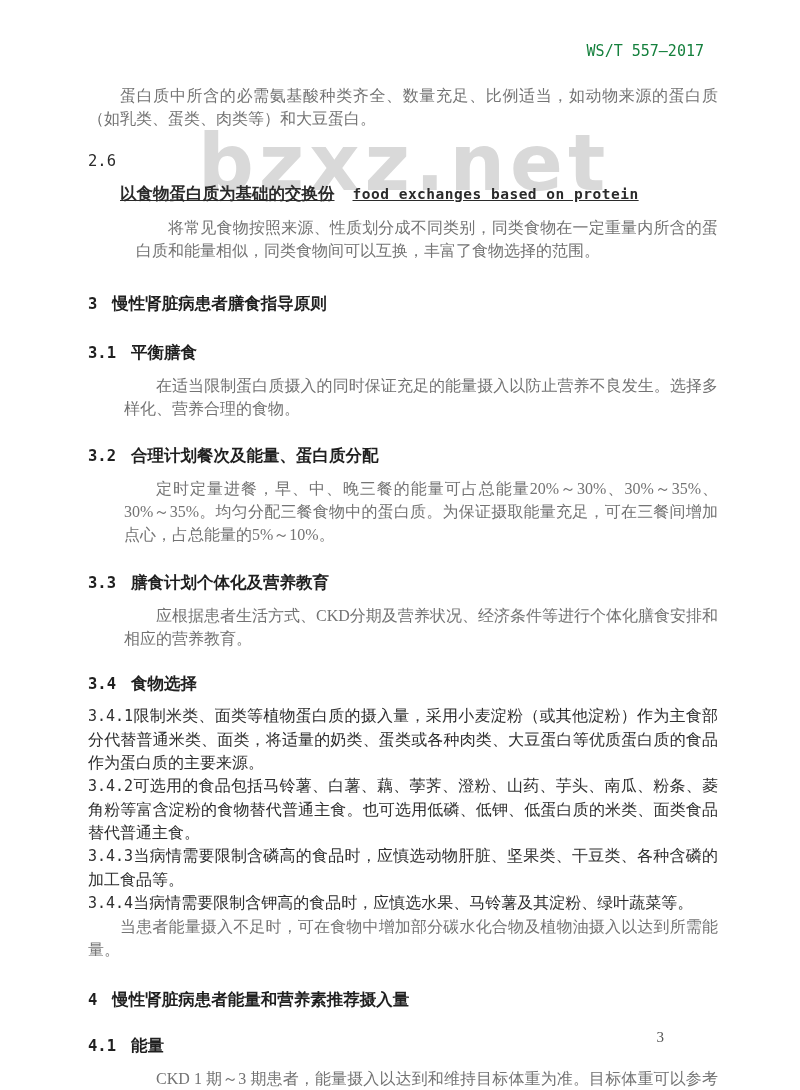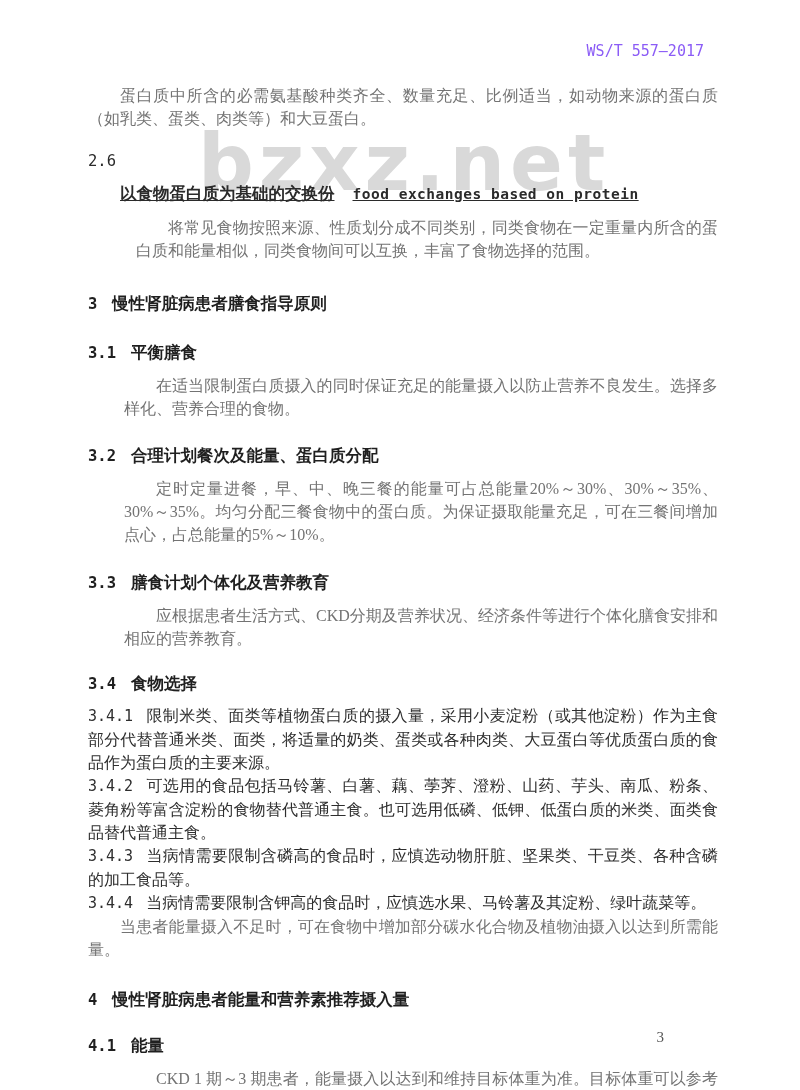--- a/index.html
+++ b/index.html
@@ -30,21 +30,21 @@
     position:relative;
     z-index:1;
     margin:0 82px 0 88px; 
   }
   .doc-header {
     padding-top:42px;
     text-align:right;
     padding-right:14px;
     font-family:"DejaVu Sans Mono","Liberation Mono",monospace;
     font-size:15px;
-    color:#8b5cf6;
+    color:#15803d;
   }
   p, h1, h2 { margin:0; }
   .body-p {
     font-size:16px;
     line-height:23px;
     text-align:justify;
     color:#737373;
   }
   .indent { text-indent:2em; }
   .heading {
@@ -63,21 +63,21 @@
   .term-line { margin-left:32px; }
   .term-cn { font-family:"Liberation Sans","DejaVu Sans",sans-serif; font-weight:bold; font-size:16.5px; }
   .term-en {
     margin-left:18px;
     font-family:"DejaVu Sans Mono","Liberation Mono",monospace;
     font-weight:bold;
     font-size:14.5px;
     letter-spacing:0.5px;
   }
   .clause { font-size:16px; line-height:23px; text-align:justify; color:#2e2e2e; }
-  .clause-num { padding-right:13px; font-family:"DejaVu Sans Mono","Liberation Mono",monospace; font-size:15px; }
+  .clause-num { font-family:"DejaVu Sans Mono","Liberation Mono",monospace; font-size:15px; }
   
   .mt-p1   { margin-top:24px; }
   .mt-26   { margin-top:22px; }
   .mt-term { margin-top:13px;text-decoration:underline; }
   .mt-p2   { margin-top:11px;margin-left:48px; }
   .mt-h3   { margin-top:30px; }
   .mt-h31  { margin-top:26px; }
   .mt-pb   { margin-top:10px;margin-left:36px; }
   .mt-h32  { margin-top:24px; }
   .mt-h33  { margin-top:25px; }

